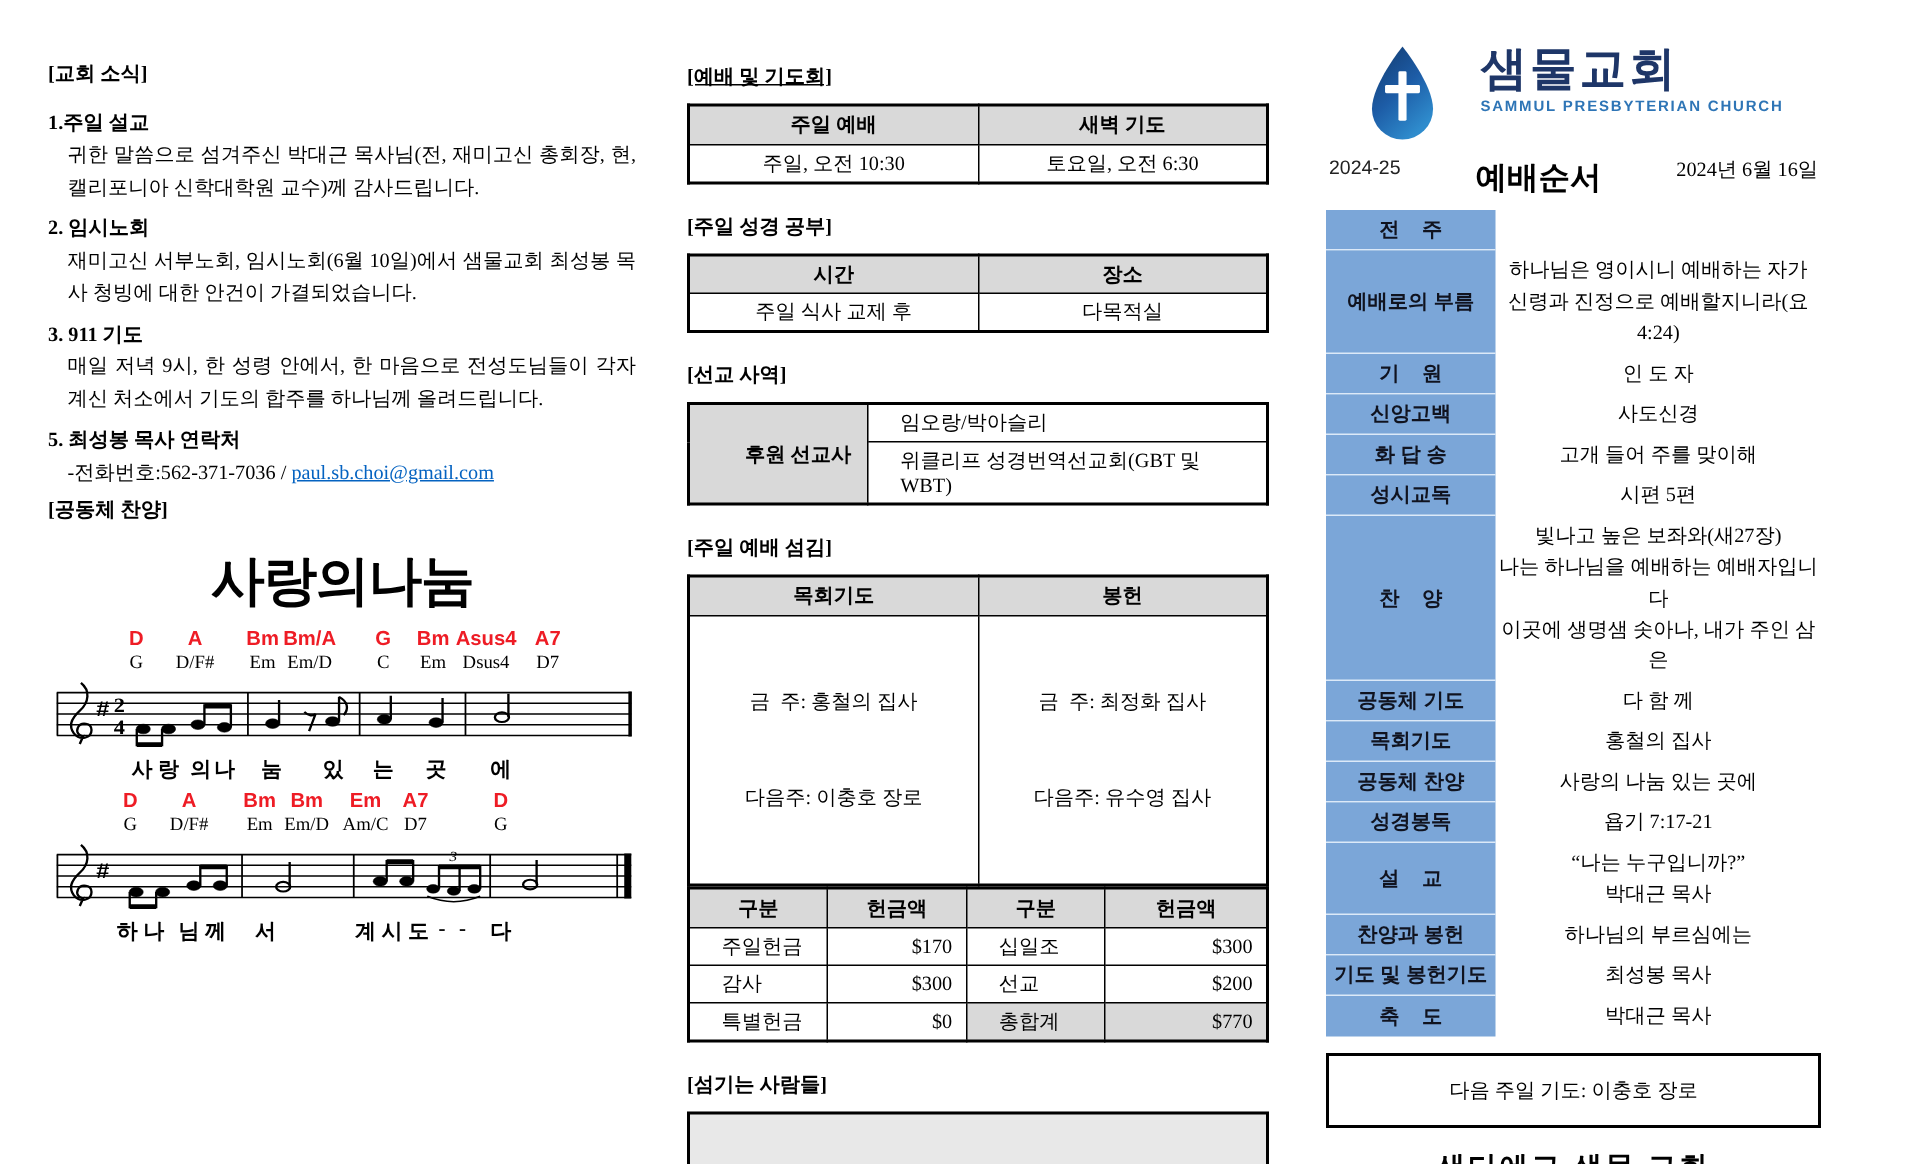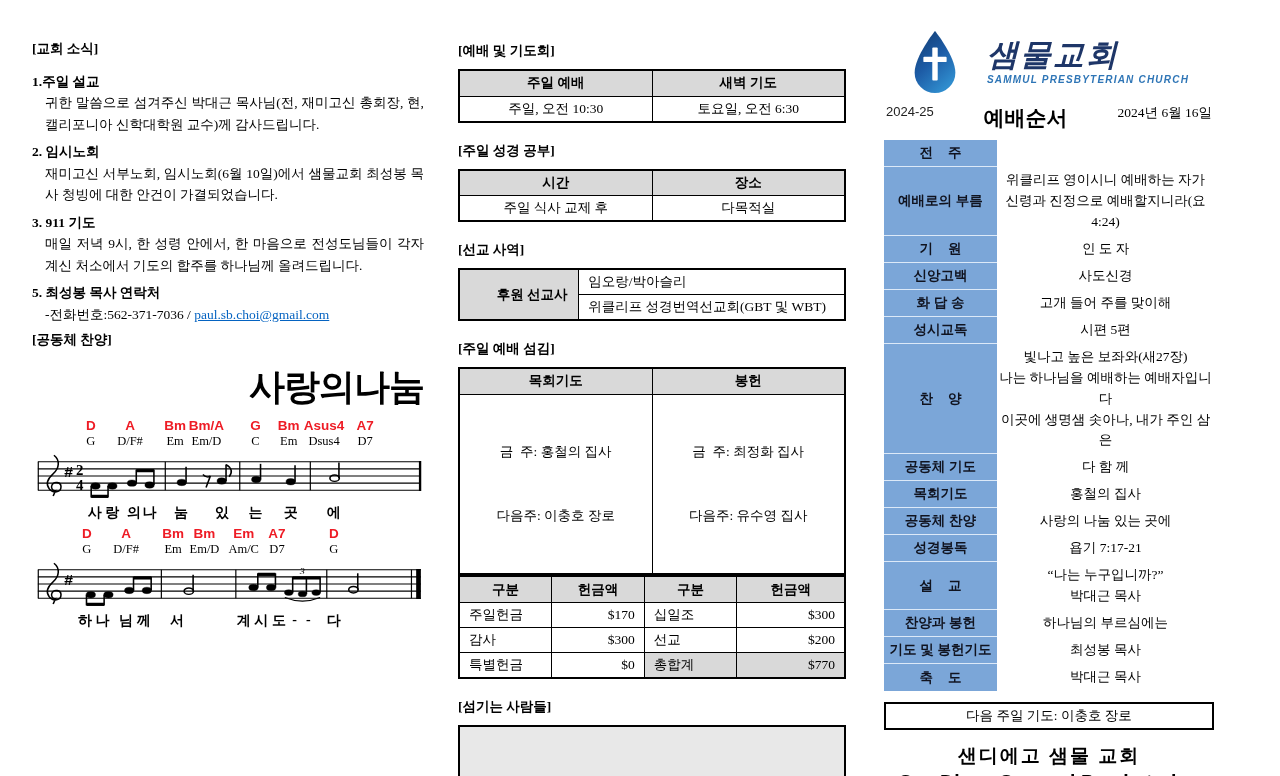--- a/index.html
+++ b/index.html
@@ -10,64 +10,64 @@
   .col-mid   { left:458px; width:388px; top:42px; }
   .col-right { left:884px; width:330px; top:30px; }
 
   
   .sec-title { font-weight:bold; margin-bottom:14px; }
   .news-item { margin-bottom:6px; }
   .news-title { font-weight:bold; margin-top:7px; line-height:1.5; }
   .news-body { margin-left:13px; line-height:1.6; text-align:justify; }
   .email-link { color:#0563c1; text-decoration:underline; }
   .hymn-heading { }
-  .hymn-title { text-align:right; font-family:"Liberation Sans",sans-serif;
+  .hymn-title { text-align:center; font-family:"Liberation Sans",sans-serif;
     font-weight:bold; font-size:36px; letter-spacing:-1px; margin:2px 0 6px; }
   .mline { position:relative; height:108px; }
   .mline .cr, .mline .cb, .mline .ly { position:absolute; transform:translateX(-50%); white-space:nowrap; }
   .cr { top:0; color:#ee1c25; font-family:"Liberation Sans",sans-serif; font-weight:bold; font-size:13.5px; }
   .cb { top:16px; font-size:12.5px; }
   .staff { position:absolute; top:33px; left:0; width:100%; height:50px; }
   .ly { top:86px; font-size:14px; font-weight:bold; }
 
   
   .m-heading { font-weight:bold; margin:19px 0 9px; }
-  .m-heading.first { margin-top:0; }
+  .m-heading.first { margin-top:0;text-decoration:underline; }
   table { border-collapse:collapse; width:100%; border:2px solid #000; }
   td, th { border:1px solid #000; padding:3px 6px; text-align:center; font-size:13.5px; }
   th { background:#d9d9d9; font-weight:bold; height:26px; }
-  .cell-left { text-align:left; padding-left:9px; }
+  .cell-left { text-align:left; padding-left:21px; }
   .cell-right { text-align:right; padding-right:9px; }
   .cell-gray { background:#d9d9d9; }
   .mission-label { background:#d9d9d9; font-weight:bold; width:31%;padding-left:32px; }
   .serving td { line-height:1.6; white-space:pre-wrap; }
   .people-box { margin-top:9px; border:2px solid #000; background:#e8e8e8;
     padding:10px 12px; line-height:1.95; white-space:pre-wrap; }
 
   
-  .logo-row { display:flex; justify-content:center; align-items:center; gap:26px; margin-bottom:10px;font-style:italic; }
+  .logo-row { display:flex; justify-content:center; gap:26px; margin-bottom:10px; }
   .logo-text { text-align:left; }
   .logo-kr { font-family:"Liberation Sans",sans-serif; font-weight:bold; font-size:31px;
     color:#1e3668; letter-spacing:2px; line-height:1.05; }
   .logo-en { font-family:"Liberation Sans",sans-serif; font-weight:bold; font-size:10px;
     color:#2e75b6; letter-spacing:1.2px; margin-top:3px; }
   .title-row { display:flex; justify-content:space-between; align-items:flex-start; margin:4px 2px 8px; }
   .p-year { font-family:"Liberation Sans",sans-serif; font-size:13px; color:#222; }
   .p-title { font-family:"Liberation Sans",sans-serif; font-weight:bold; font-size:21px; }
   .p-date { font-size:13.5px; }
   .order-row { display:flex; }
   .order-label { width:113px; background:#7ba6d8; color:#10131f;
     font-family:"Liberation Sans",sans-serif; font-weight:bold; font-size:13.5px;
     display:flex; align-items:center; justify-content:center;
     border-bottom:1px solid #dce9f8; white-space:pre; }
   .order-row:last-of-type .order-label { border-bottom:none; }
   .order-content { flex:1; display:flex; flex-direction:column; justify-content:center;
     text-align:center; line-height:1.55; padding:3px 0; }
   .r1 { min-height:27px; } .r2 { min-height:47px; } .r3 { min-height:66px; }
-  .next-box { border:2px solid #000; text-align:center; padding:3px; margin-top:11px; }
+  .next-box { border:2px solid #000; text-align:center; padding:14px; margin-top:11px; }
   .footer { text-align:center; margin-top:13px; }
   .f-kr { font-family:"Liberation Sans",sans-serif; font-weight:bold; font-size:19px; letter-spacing:2px; }
   .f-en { font-family:"Liberation Sans",sans-serif; font-weight:bold; font-size:19.5px; margin-top:2px; }
 </style>
 </head>
 <body>
 
 <div class="col col-left">
   <div class="sec-title">[교회 소식]</div>
 
@@ -365,21 +365,21 @@
   </div>
 
   <div>
     <div class="order-row r1">
       <div class="order-label">전    주</div>
       <div class="order-content"></div>
     </div>
     <div class="order-row r2">
       <div class="order-label">예배로의 부름</div>
       <div class="order-content">
-        <div>위클리프 영이시니 예배하는 자가</div>
+        <div>하나님은 영이시니 예배하는 자가</div>
         <div>신령과 진정으로 예배할지니라(요 4:24)</div>
       </div>
     </div>
     <div class="order-row r1">
       <div class="order-label">기    원</div>
       <div class="order-content">
           <div>인 도 자</div>
         </div>
     </div>
     <div class="order-row r1">

